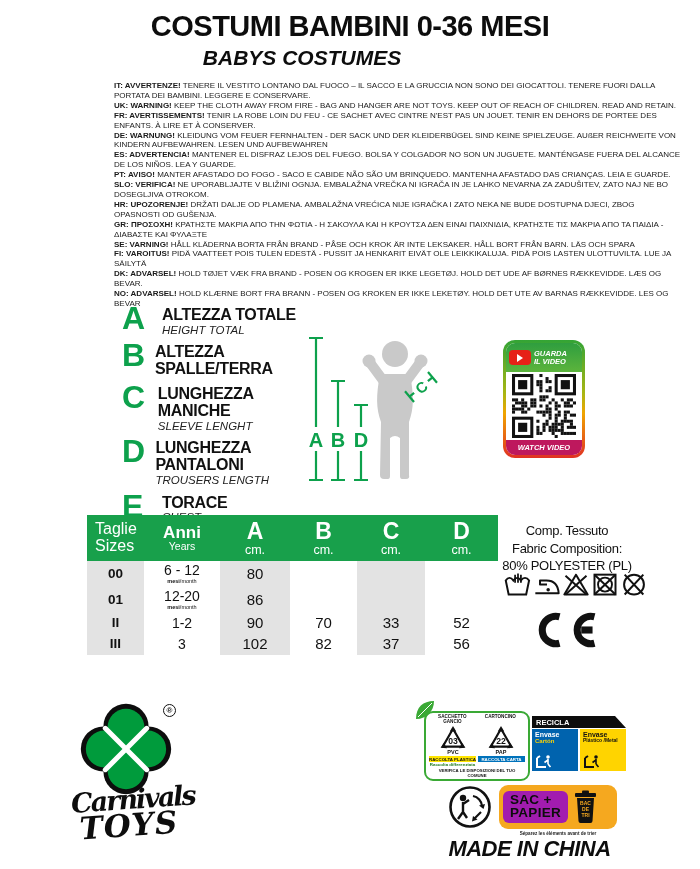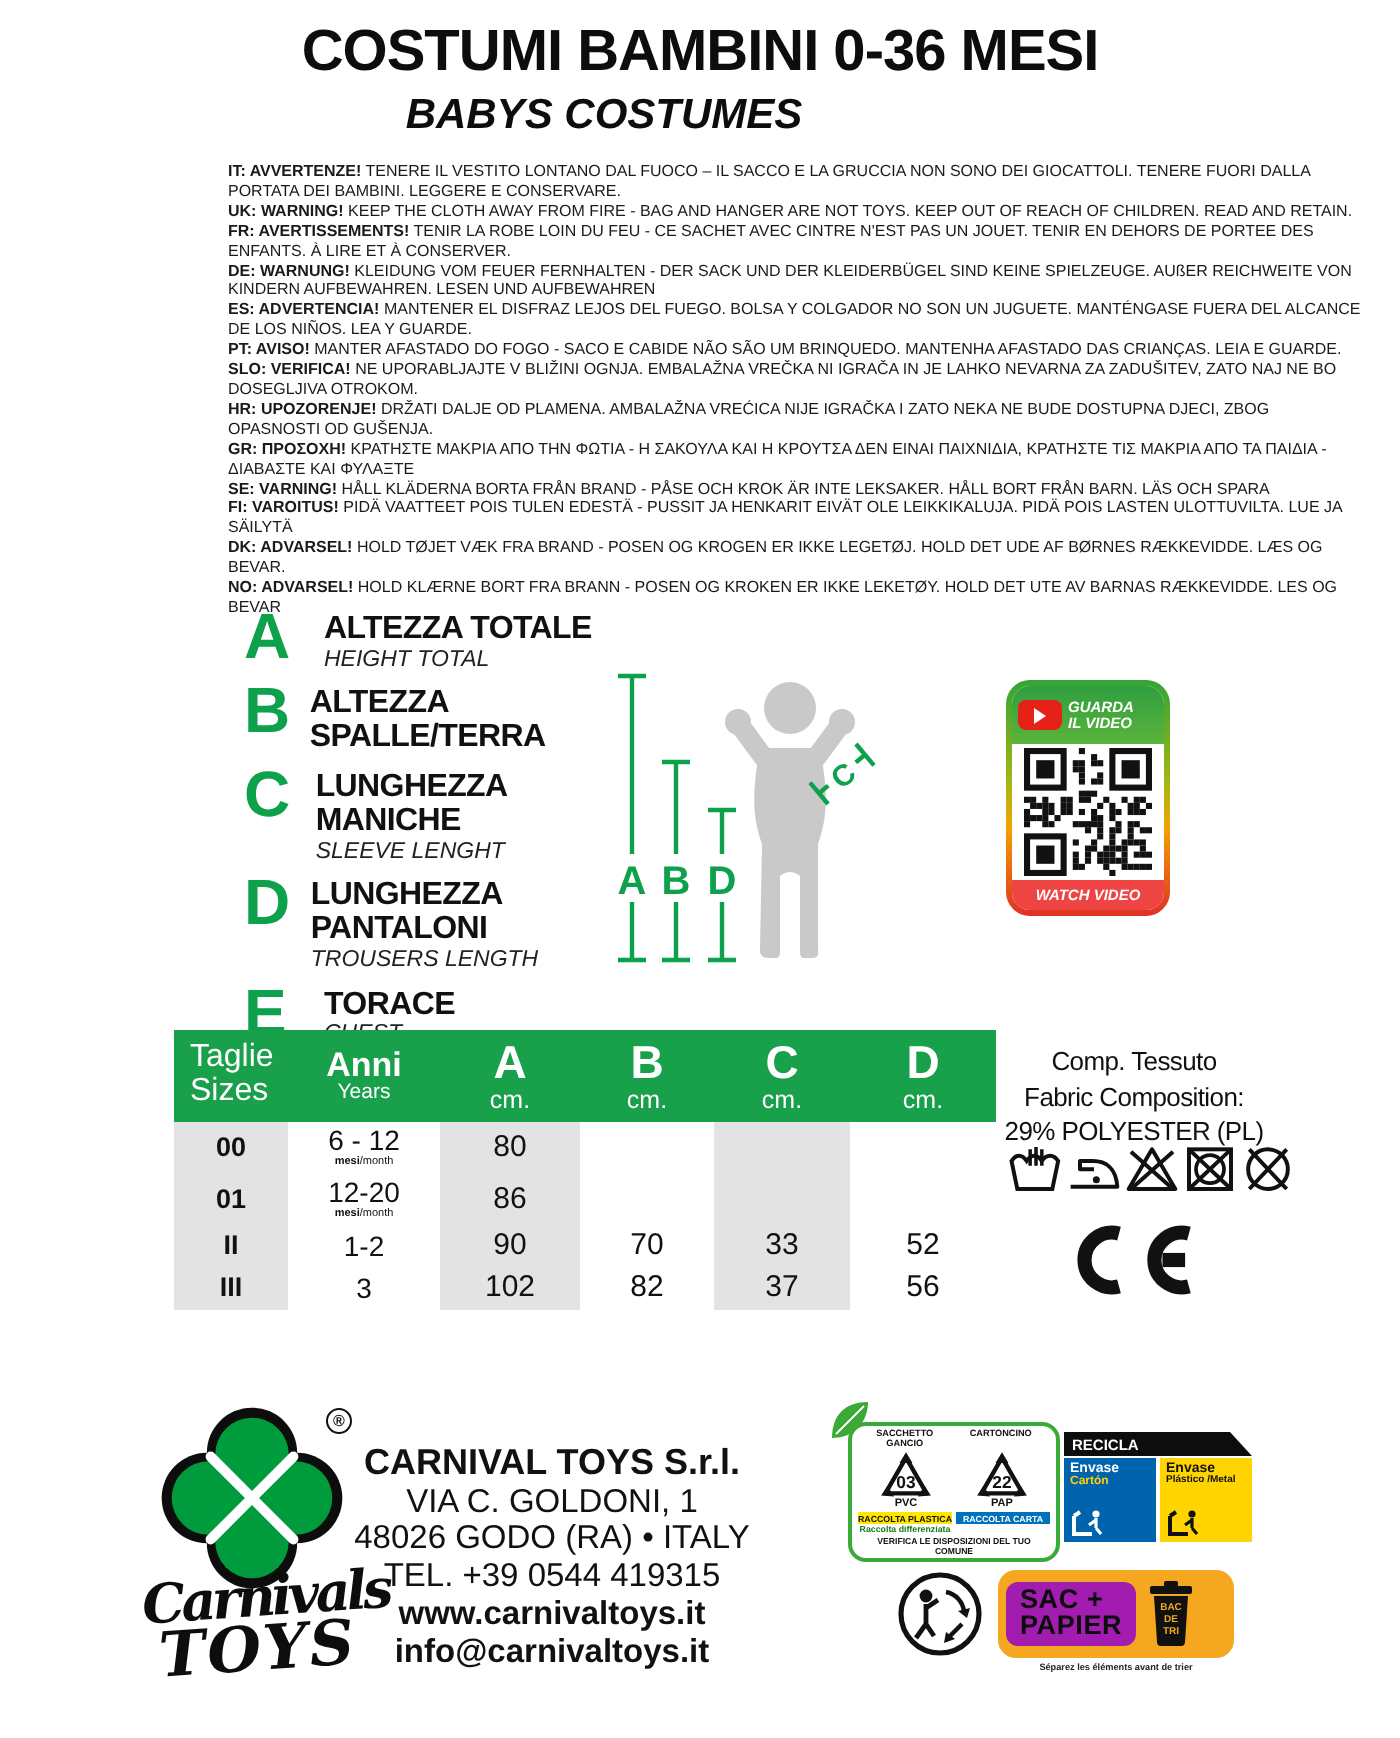--- a/index.html
+++ b/index.html
@@ -36,21 +36,21 @@
   .vb-in { width:100%; height:100%; border-radius:9px; overflow:hidden; background:#fff;
            display:flex; flex-direction:column; }
   .vb-top { background:linear-gradient(180deg,#2f9e3f,#5cb43c); height:29px; display:flex;
             align-items:center; gap:3px; padding:2px 3px; }
   .yt-logo { width:22px; height:15px; background:#e62117; border-radius:4px; flex:0 0 auto;
              display:flex; align-items:center; justify-content:center; }
   .yt-logo::after { content:""; border-left:6px solid #fff; border-top:4px solid transparent;
                     border-bottom:4px solid transparent; }
   .vb-title { color:#fff; font-size:7.5px; font-weight:800; line-height:1.05; font-style:italic; }
   .vb-qr { flex:1; display:flex; align-items:center; justify-content:center; background:#fff; }
-  .vb-bottom { background:#ef4444; height:15px; display:flex; align-items:center; justify-content:center;
+  .vb-bottom { background:#be185d; height:15px; display:flex; align-items:center; justify-content:center;
                color:#fff; font-size:7.5px; font-weight:800; font-style:italic; }
 
   
   .sizetable { position:absolute; left:87px; top:515px; width:411px; }
   .st-head { display:grid; grid-template-columns:57px 76px 70px 67px 68px 73px;
              background:#18a04b; color:#fff; height:46px; }
   .th { display:flex; flex-direction:column; align-items:center; justify-content:center; line-height:1.05; }
   .th-taglie { align-items:flex-start; padding-left:8px; font-size:16px; }
   .th-anni .big { font-size:17px; font-weight:800; }
   .th-anni .small { font-size:10.5px; }
@@ -425,21 +425,21 @@
       <div class="td num gray">102</div>
       <div class="td num">82</div>
       <div class="td num gray">37</div>
       <div class="td num">56</div>
     </div>
   </div>
 
   <div class="fabric">
     <div>Comp. Tessuto</div>
     <div>Fabric Composition:</div>
-    <div>29% POLYESTER (PL)</div>
+    <div>80% POLYESTER (PL)</div>
   </div>
 
   <div class="care-row">
     <svg width="28" height="26" viewBox="0 0 24 22">
       <path d="M1.5 8 C3.5 5,6 5,8 8 C10 5,12.5 5,14.5 8 C16.5 5,19.5 5,21.5 8 L19 20 L4 20 Z" fill="none" stroke="#111" stroke-width="1.7"></path>
       <path d="M9.5 3 V10 M12 2 V10 M14.5 3 V10" stroke="#111" stroke-width="1.5" fill="none"></path>
     </svg>
     <svg width="28" height="26" viewBox="0 0 24 22">
       <path d="M2 19 H22 C21.5 11 17 8 11.5 8 H6 V11.5 H12" fill="none" stroke="#111" stroke-width="1.7" stroke-linejoin="round"></path>
       <circle cx="13" cy="16" r="1.5" fill="#111"></circle>
@@ -482,28 +482,20 @@
       <rect x="52" y="17" width="6" height="76" rx="3"></rect>
       <rect x="17" y="52" width="76" height="6" rx="3"></rect>
     </g>
   </svg>
   <div class="reg">®</div>
   <div class="logo-script">
     <div class="l1">Carnivals</div>
     <div class="l2">TOYS</div>
   </div>
 
-  <div class="address">
-    <div class="co">CARNIVAL TOYS S.r.l.</div>
-    <div class="ln">VIA C. GOLDONI, 1</div>
-    <div class="ln">48026 GODO (RA) • ITALY</div>
-    <div class="ln">TEL. +39 0544 419315</div>
-    <div class="ln bold">www.carnivaltoys.it</div>
-    <div class="ln bold">info@carnivaltoys.it</div>
-  </div>
 
   <div class="rec-box">
     <div class="rec-labels">
       <div><span>SACCHETTO</span><br><span>GANCIO</span></div>
       <div>CARTONCINO</div>
     </div>
     <div class="rec-loops">
       <div class="loop">
         <svg width="26" height="24" viewBox="0 0 24 22">
           <path d="M12 2.5 L21.5 19 H2.5 Z" fill="none" stroke="#111" stroke-width="2" stroke-linejoin="round"></path>
@@ -585,14 +577,15 @@
         <rect x="10" y="0.5" width="7" height="3" rx="1" fill="#111"></rect>
         <path d="M5 8 H22 L20.5 31 Q20.4 33 18.5 33 H8.5 Q6.6 33 6.5 31 Z" fill="#111"></path>
         <text x="13.5" y="15" text-anchor="middle" font-family="Liberation Sans, sans-serif" font-size="5" font-weight="800" fill="#f5a81f">BAC</text>
         <text x="13.5" y="21" text-anchor="middle" font-family="Liberation Sans, sans-serif" font-size="5" font-weight="800" fill="#f5a81f">DE</text>
         <text x="13.5" y="27" text-anchor="middle" font-family="Liberation Sans, sans-serif" font-size="5" font-weight="800" fill="#f5a81f">TRI</text>
       </svg>
     </div>
   </div>
   <div class="sac-note">Séparez les éléments avant de trier</div>
 
+  <div class="made-in">MADE IN CHINA</div>
 
 </div>
 
 </body></html>

